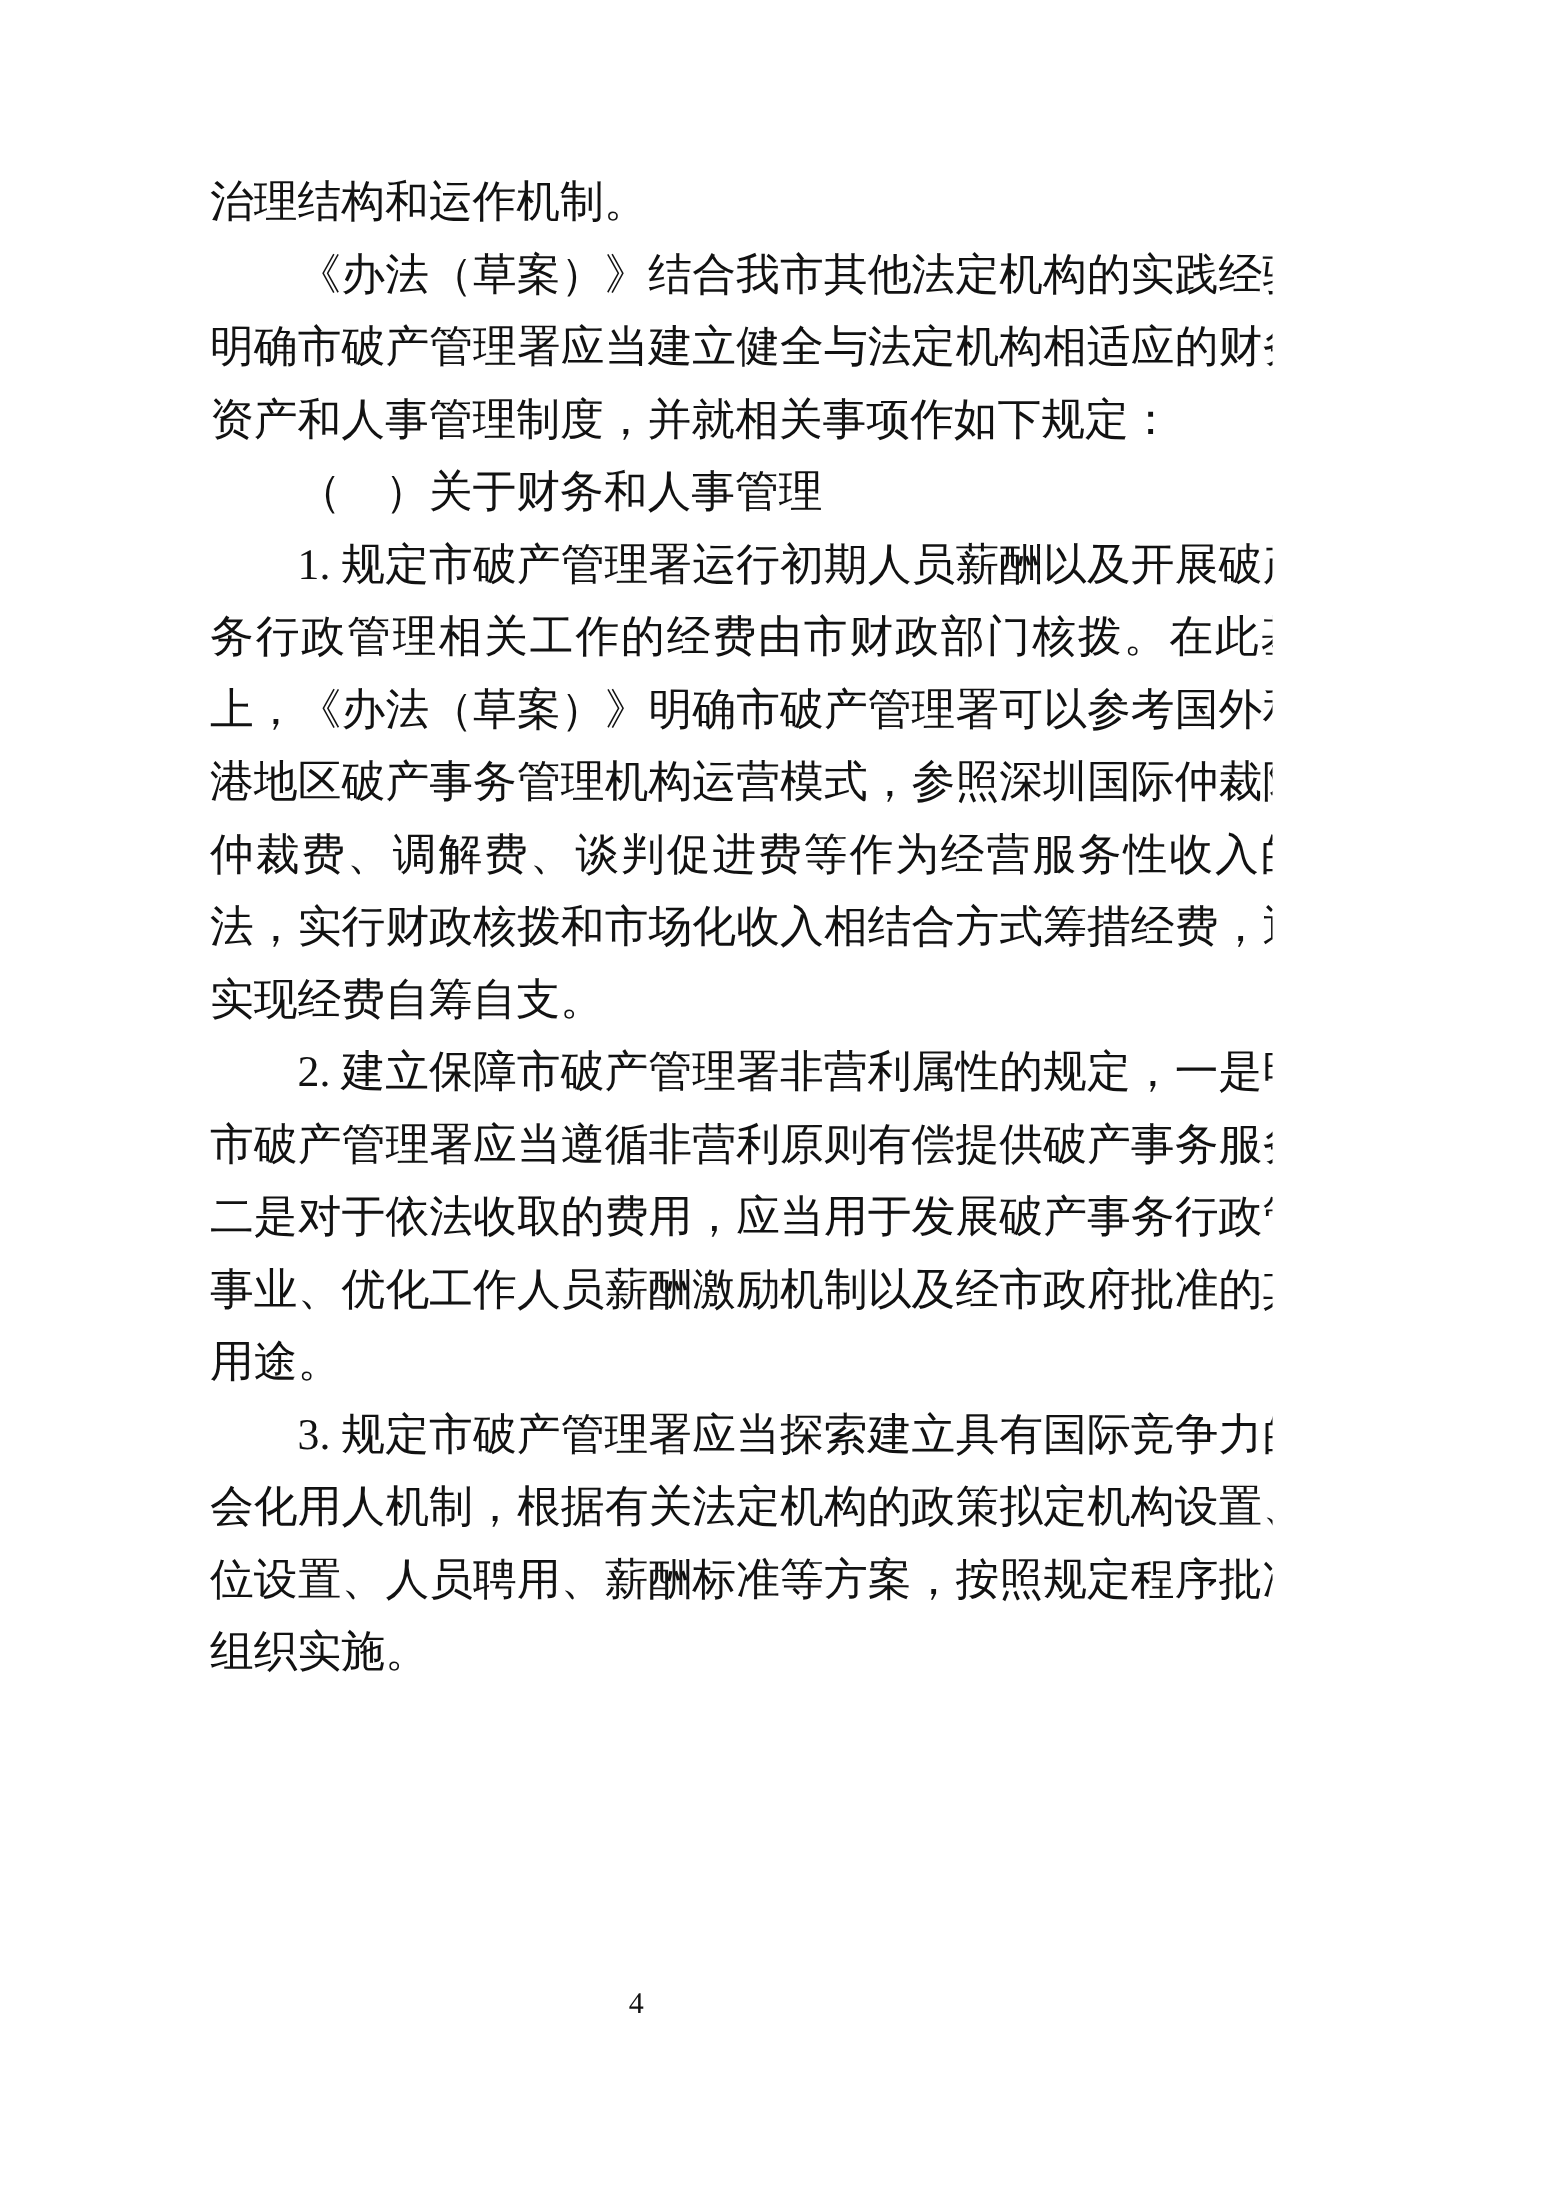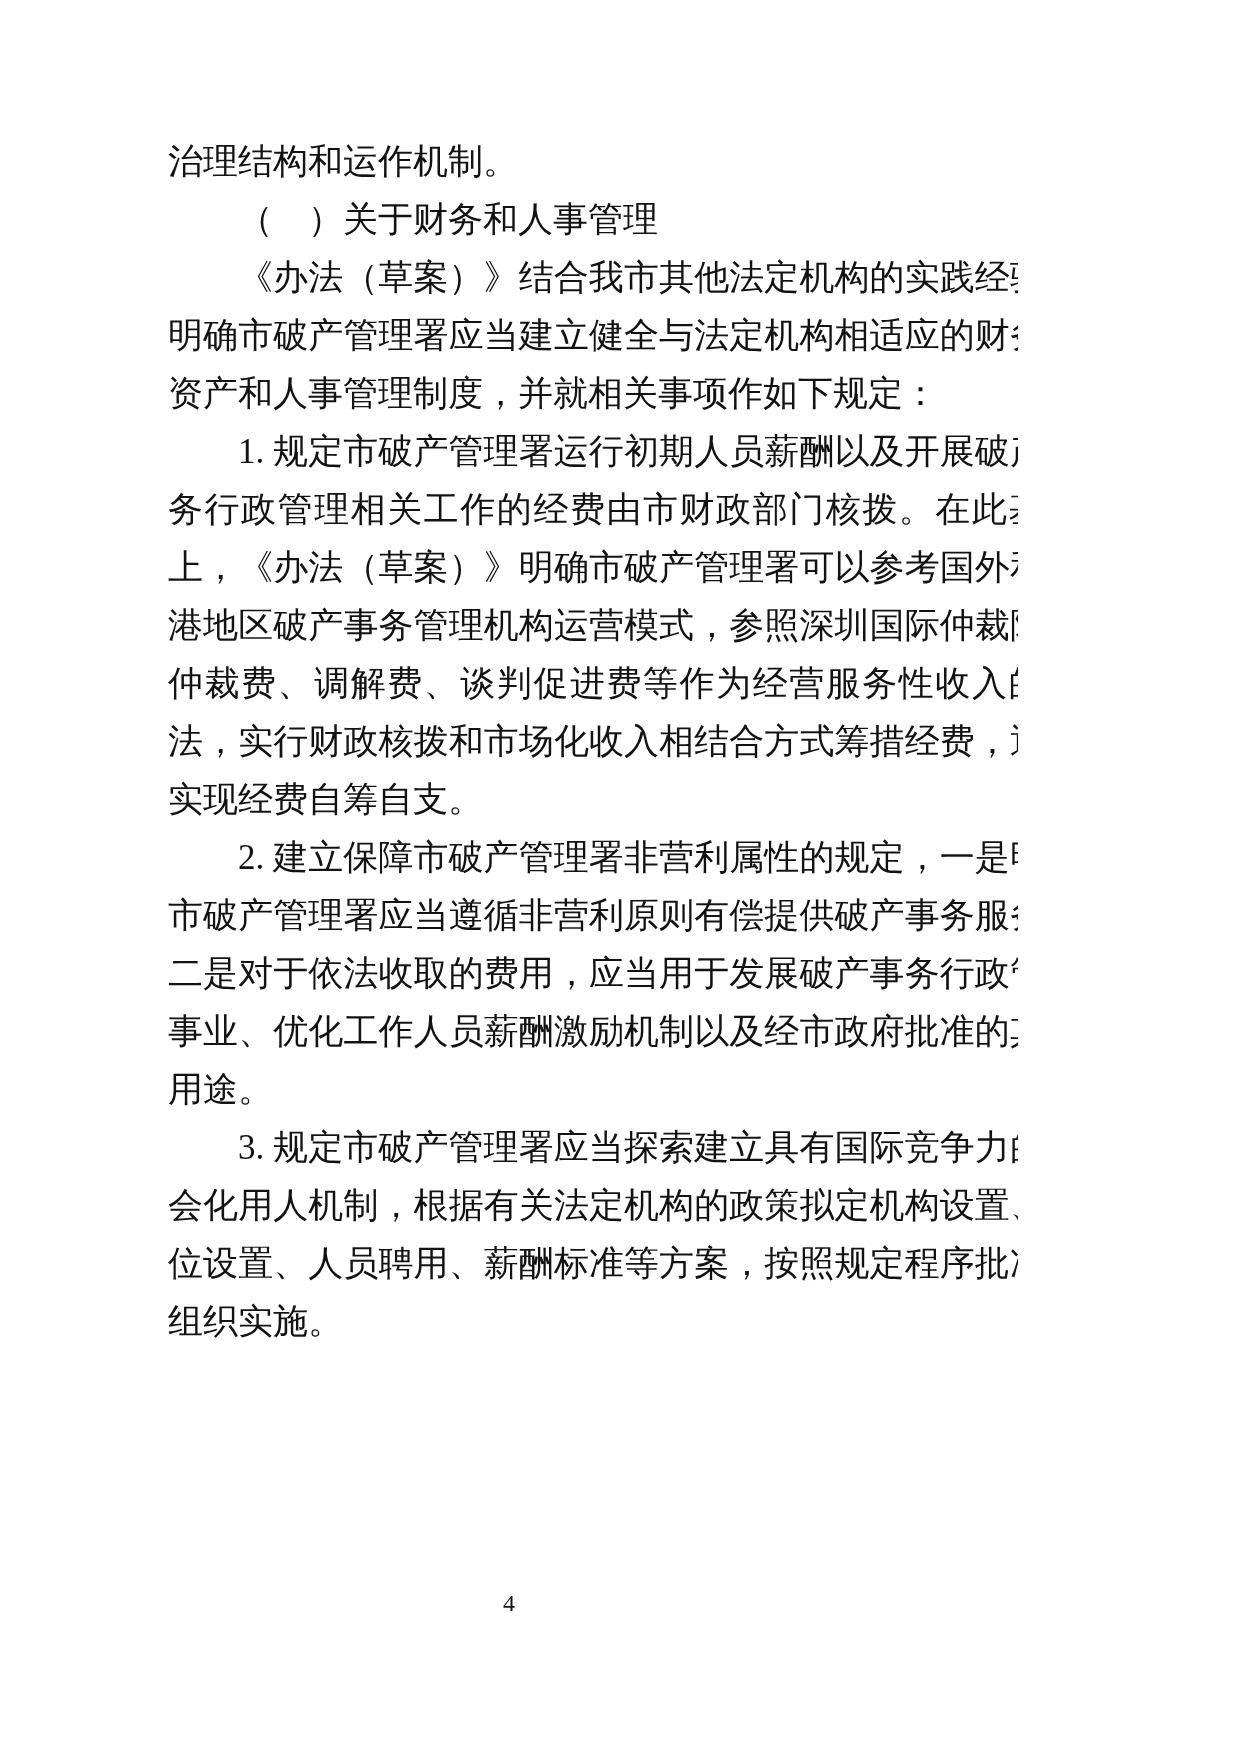--- a/index.html
+++ b/index.html
@@ -45,20 +45,20 @@
     line-height: 30px;
     color: #121212;
   }
 </style>
 </head>
 <body>
 
 <div class="page">
   <div class="content" id="content">
       <p class="">治理结构和运作机制。</p>
+      <p class="indent">《办法（草案）》结合我市其他法定机构的实践经验，明确市破产管理署应当建立健全与法定机构相适应的财务、资产和人事管理制度，并就相关事项作如下规定：</p>
       <p class="indent">（　）关于财务和人事管理</p>
-      <p class="indent">《办法（草案）》结合我市其他法定机构的实践经验，明确市破产管理署应当建立健全与法定机构相适应的财务、资产和人事管理制度，并就相关事项作如下规定：</p>
       <p class="indent">1. 规定市破产管理署运行初期人员薪酬以及开展破产事务行政管理相关工作的经费由市财政部门核拨。在此基础上，《办法（草案）》明确市破产管理署可以参考国外和香港地区破产事务管理机构运营模式，参照深圳国际仲裁院将仲裁费、调解费、谈判促进费等作为经营服务性收入的做法，实行财政核拨和市场化收入相结合方式筹措经费，逐步实现经费自筹自支。</p>
       <p class="indent">2. 建立保障市破产管理署非营利属性的规定，一是明确市破产管理署应当遵循非营利原则有偿提供破产事务服务；二是对于依法收取的费用，应当用于发展破产事务行政管理事业、优化工作人员薪酬激励机制以及经市政府批准的其他用途。</p>
       <p class="indent">3. 规定市破产管理署应当探索建立具有国际竞争力的社会化用人机制，根据有关法定机构的政策拟定机构设置、岗位设置、人员聘用、薪酬标准等方案，按照规定程序批准后组织实施。</p>
     </div>
   <div class="page-number">4</div>
 </div>
 
 </body></html>

